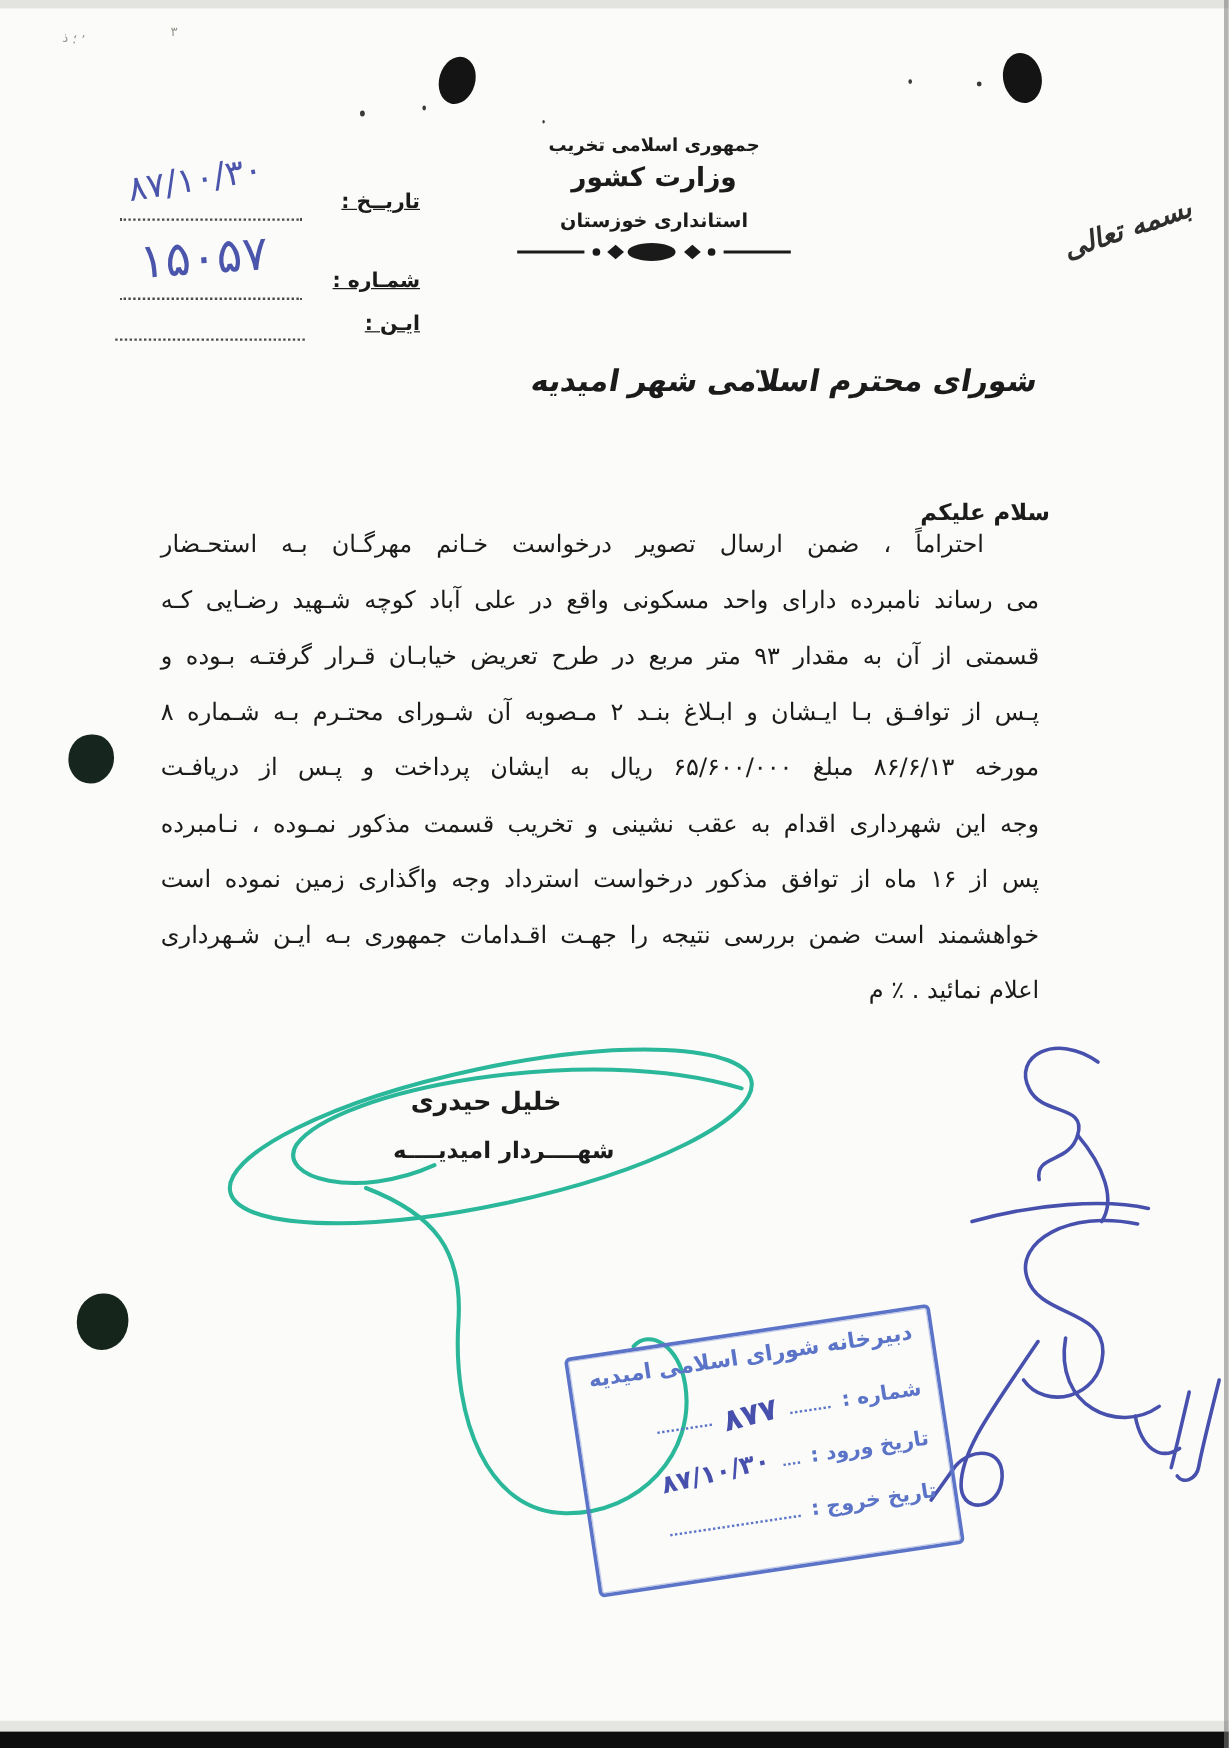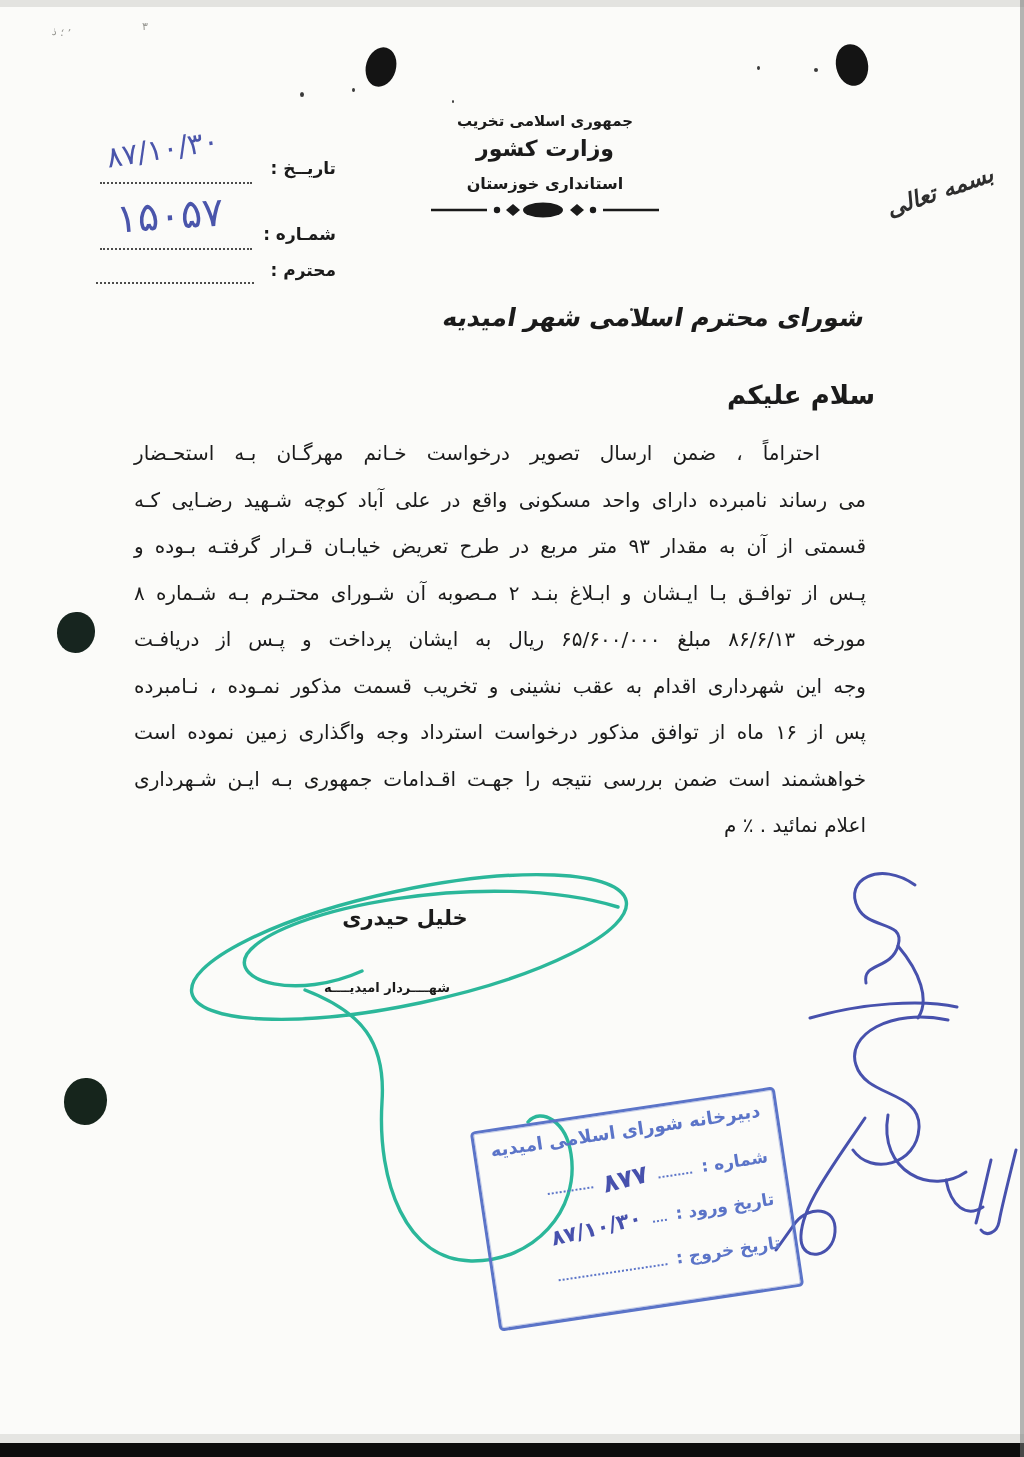--- a/index.html
+++ b/index.html
@@ -34,47 +34,47 @@
   .ornament{margin-top:7px;}
 
   #bismillah{
     position:absolute;left:884px;top:178px;
     font-size:23px;font-style:italic;font-weight:bold;color:#2e2e2e;
     transform:rotate(-19deg);white-space:nowrap;direction:rtl;
   }
 
   
   #meta{position:absolute;left:100px;top:140px;width:250px;height:160px;direction:rtl;}
-  .meta-label{position:absolute;right:14px;font-size:17px;font-weight:bold;white-space:nowrap;}
+  .meta-label{position:absolute;right:0;font-size:17px;font-weight:bold;white-space:nowrap;text-decoration:underline;}
   .dotline{position:absolute;border-bottom:2px dotted #4c4c4c;height:2px;}
   .hand{color:var(--ink-blue,#4a55ab);font-family:"DejaVu Sans",sans-serif;white-space:nowrap;}
   #date-value{position:absolute;left:6px;top:-8px;font-size:29px;transform:rotate(-9deg);}
   #number-value{position:absolute;left:16px;top:52px;font-size:40px;transform:rotate(-4deg);letter-spacing:2px;}
 
   
   #recipient{
     position:absolute;right:160px;top:303px;
     font-size:25px;font-weight:bold;direction:rtl;white-space:nowrap;
     transform:skewX(-10deg);
   }
-  #salutation{position:absolute;right:149px;top:380px;font-size:26px;font-weight:bold;direction:rtl;}
+  #salutation{position:absolute;right:149px;top:416px;font-size:19px;font-weight:bold;direction:rtl;}
 
   
   #body-text{position:absolute;left:134px;top:430px;width:732px;direction:rtl;font-size:20px;}
   #body-text .line{
     line-height:46.5px;
     text-align:justify;text-align-last:justify;
     white-space:nowrap;
   }
   #body-text .line:first-child{padding-right:46px;}
   #body-text .line:last-child{text-align-last:right;}
 
   
   #signer-name{position:absolute;left:280px;top:906px;width:250px;text-align:center;font-size:21px;font-weight:bold;direction:rtl;}
-  #signer-title{position:absolute;left:262px;top:980px;width:250px;text-align:center;font-size:13px;font-weight:bold;direction:rtl;}
+  #signer-title{position:absolute;left:262px;top:948px;width:250px;font-size:19px;font-weight:bold;direction:rtl;}
   .sig-svg{position:absolute;pointer-events:none;}
 
   
   #stamp{
     position:absolute;left:483px;top:1108px;width:302px;height:196px;
     border:3.5px solid var(--stamp-blue,#5b74c8);
     border-radius:5px;
     transform:rotate(-8.5deg);
     color:var(--stamp-blue,#5b74c8);
     direction:rtl;
@@ -132,21 +132,21 @@
 
   <div id="meta">
     <span class="meta-label" style="top:18px;">تاریــخ :</span>
     <span class="dotline" style="left:0;width:152px;top:40px;"></span>
     <span id="date-value" class="hand">۸۷/۱۰/۳۰</span>
 
     <span class="meta-label" style="top:84px;">شمـاره :</span>
     <span class="dotline" style="left:0;width:152px;top:106px;"></span>
     <span id="number-value" class="hand">۱۵۰۵۷</span>
 
-    <span class="meta-label" style="top:120px;">محترم :</span>
+    <span class="meta-label" style="top:120px;">ایـن :</span>
     <span class="dotline" style="left:-4px;width:158px;top:140px;"></span>
   </div>
 
   <div id="recipient">شورای محترم اسلامی شهر امیدیه</div>
   <div id="salutation">سلام علیکم</div>
 
   <div id="body-text">
       <div class="line">احتراماً ، ضمن ارسال تصویر درخواست خـانم مهرگـان بـه استحـضار</div>
       <div class="line">می رساند نامبرده دارای واحد مسکونی واقع در علی آباد کوچه شـهید رضـایی کـه</div>
       <div class="line">قسمتی از آن به مقدار ۹۳ متر مربع در طرح تعریض خیابـان قـرار گرفتـه بـوده و</div>

